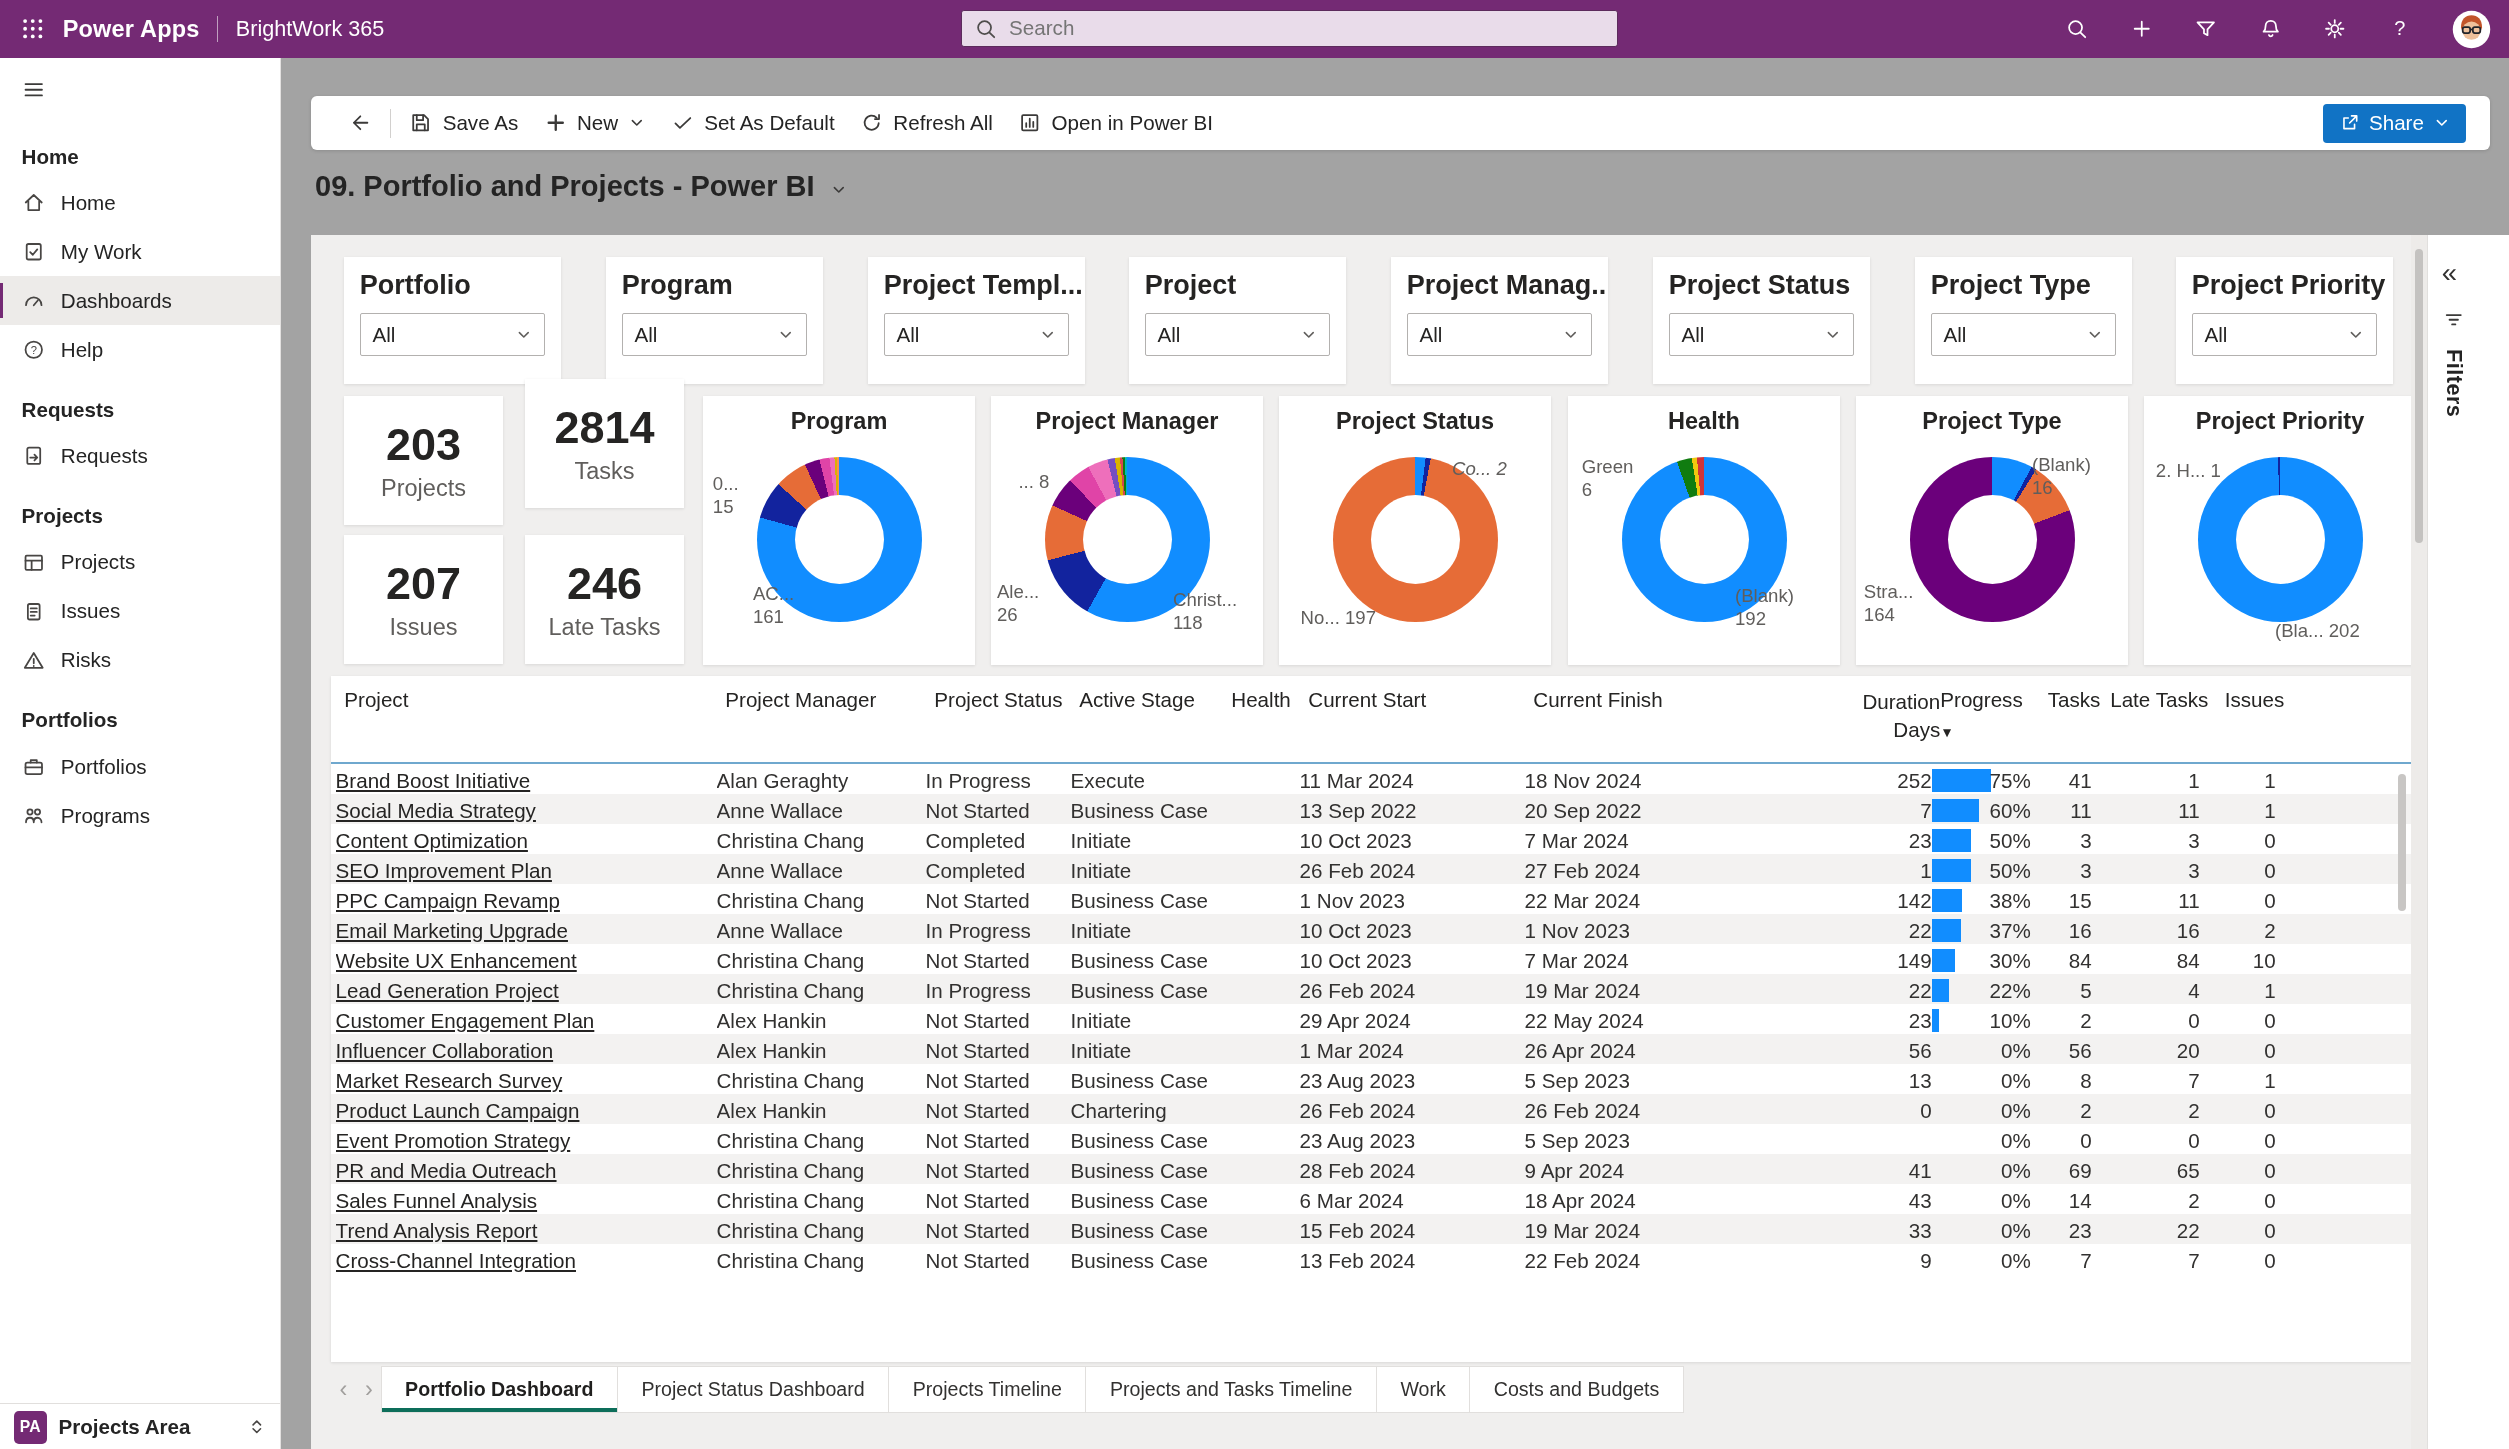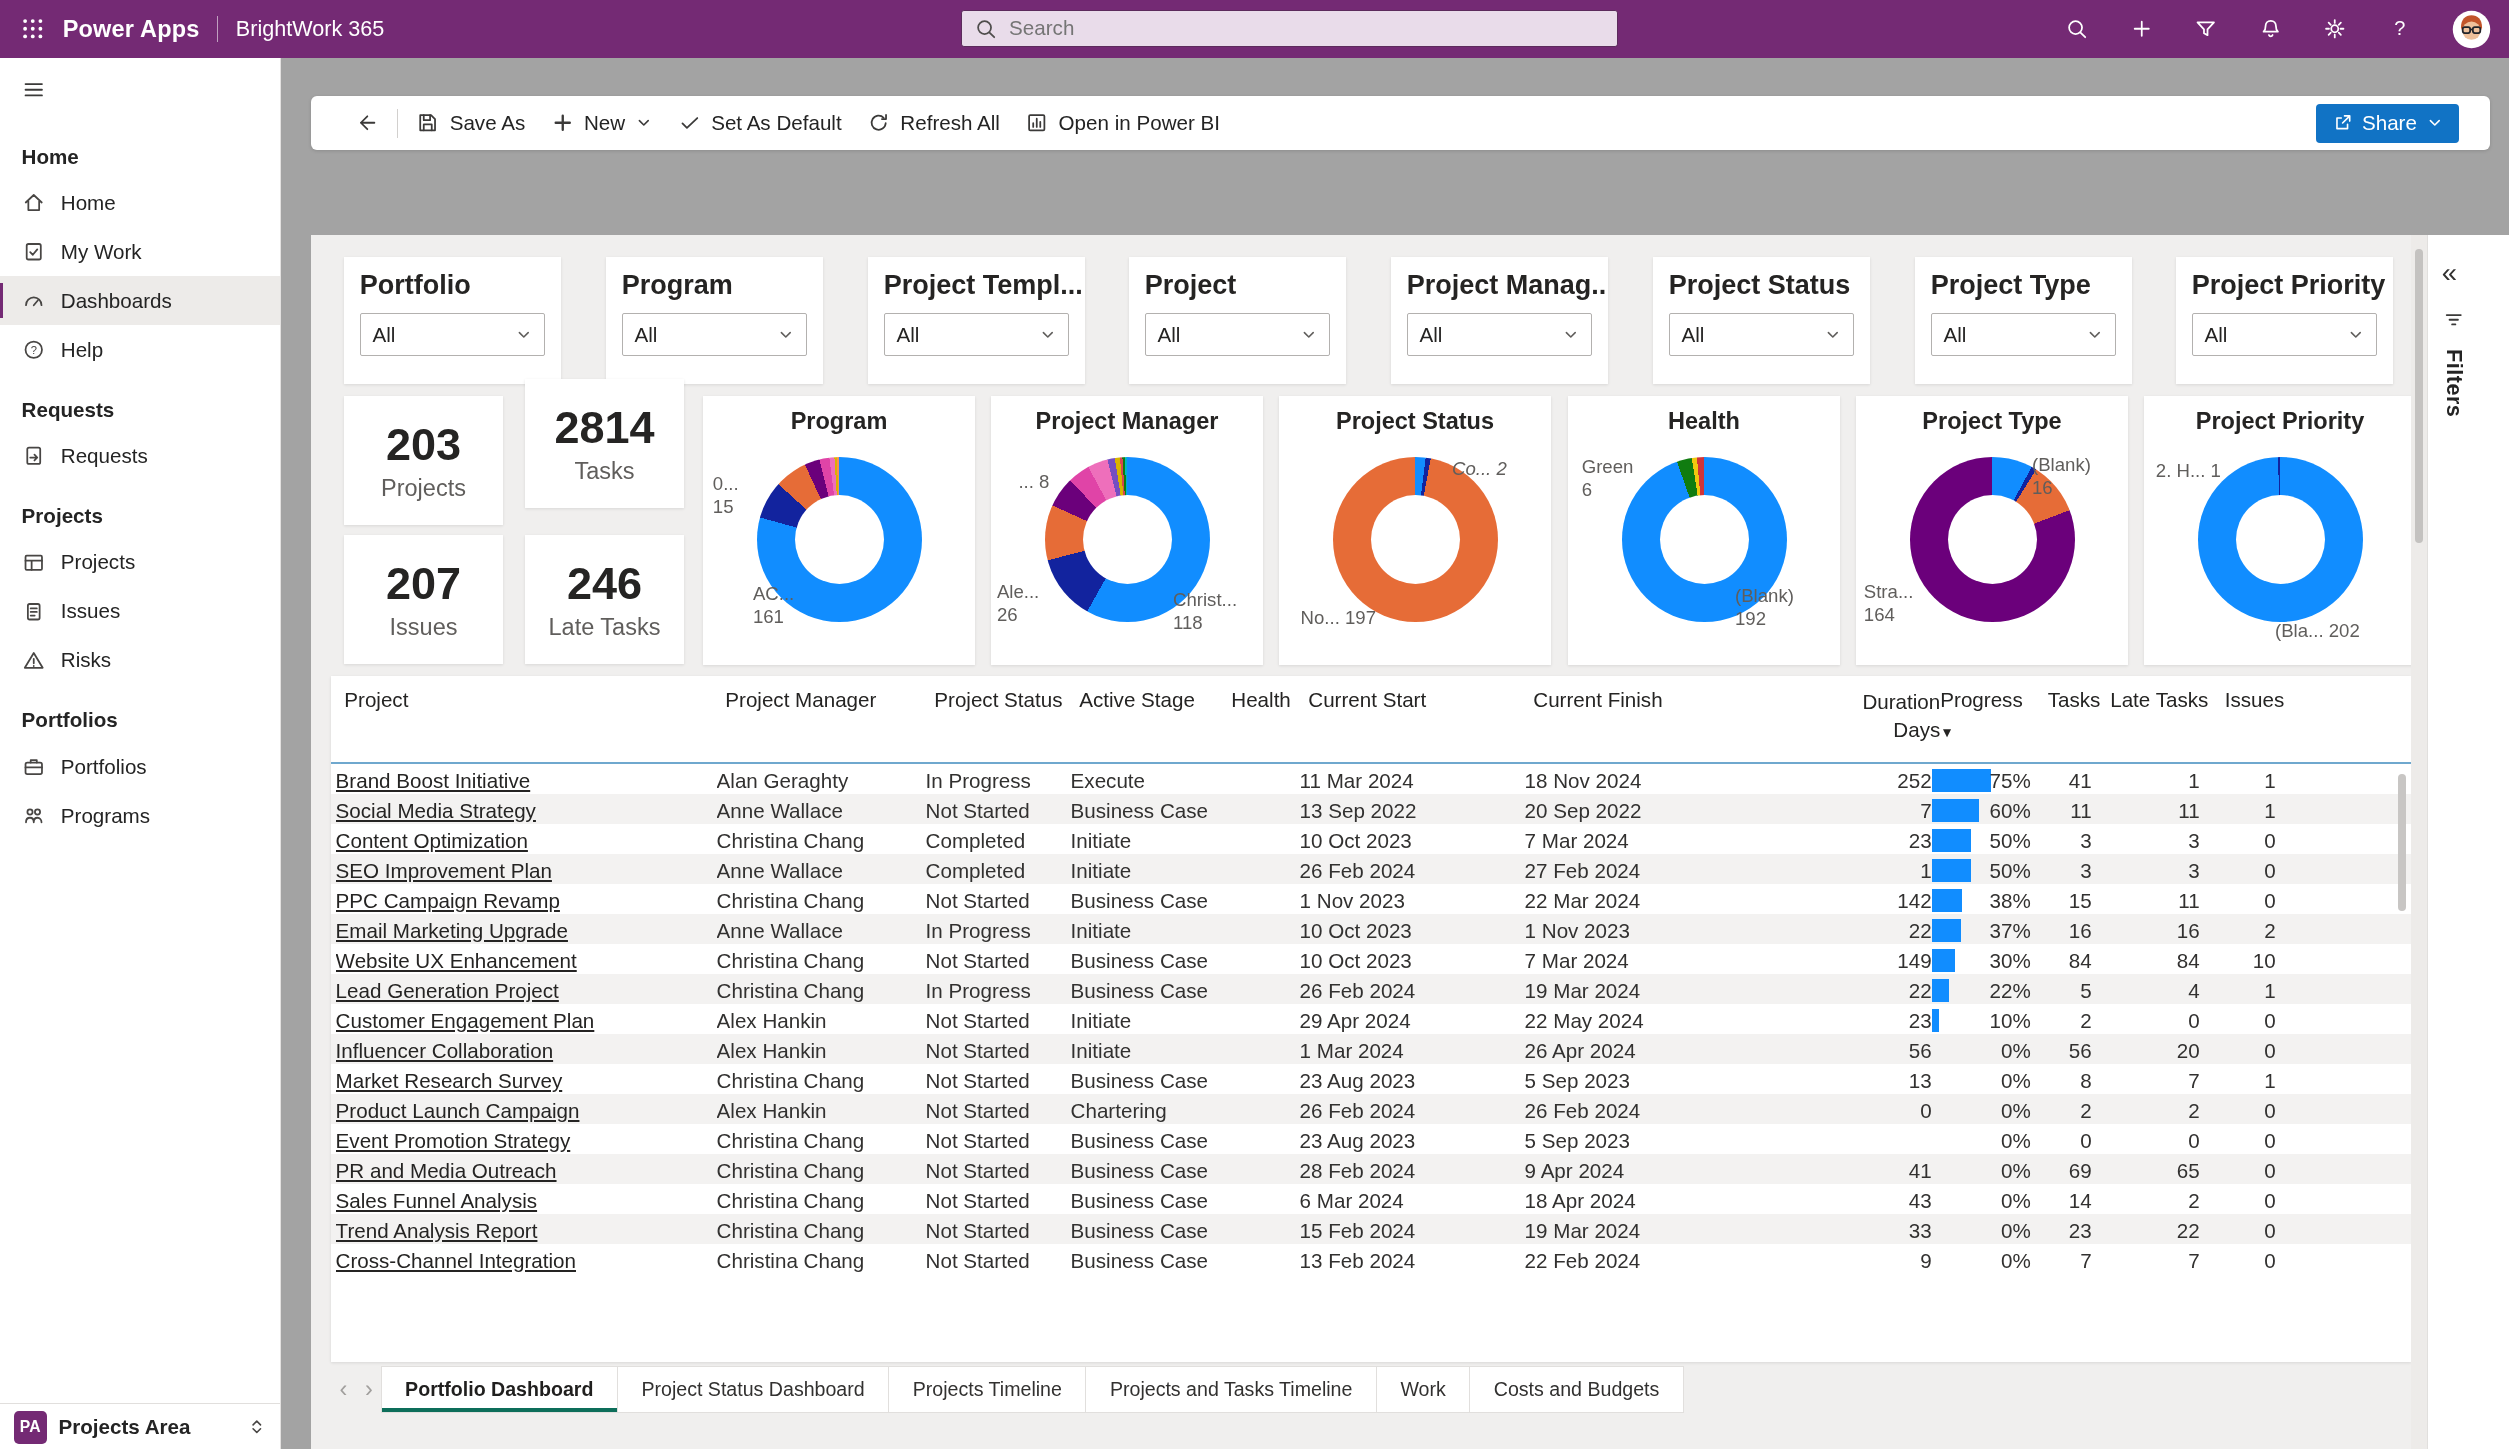--- a/index.html
+++ b/index.html
@@ -26,21 +26,21 @@
   .sbitem .icn{color:#484644}
   .sbitem.sel{background:#edebe9}
   .sbitem.sel::before{content:'';position:absolute;left:0;top:6.9px;bottom:6.9px;width:2.9px;background:#742a74}
   .sbfoot{position:absolute;bottom:0;left:0;right:0;height:47px;border-top:1px solid #e1dfdd;display:flex;align-items:center;gap:11.8px;padding:0 13.7px;background:#fff}
   .pa{width:33px;height:33px;border-radius:4.9px;background:#742a74;color:#fff;font-size:15.7px;font-weight:700;display:flex;align-items:center;justify-content:center}
   .sbfoot .lbl{font-size:20.6px;font-weight:700}
   .sbfoot .icn{margin-left:auto;color:#484644}
 
   
   .main{position:absolute;top:58px;left:281px;right:0;bottom:0}
-  .cmdbar{position:absolute;left:30px;top:38px;width:2179px;height:54px;background:#fff;border-radius:5.9px;box-shadow:0 1px 3.9px rgba(0,0,0,.14);display:flex;align-items:center;padding:0 31px;color:#242424}
+  .cmdbar{position:absolute;left:30px;top:38px;width:2179px;height:54px;background:#fff;border-radius:5.9px;box-shadow:0 1px 3.9px rgba(0,0,0,.14);display:flex;align-items:center;padding:0 24px;color:#242424}
   .cmd{display:flex;align-items:center;gap:9.8px;font-size:20.6px;padding:5.9px 12.7px;border-radius:3.9px;cursor:pointer;white-space:nowrap}
   .cmd .icn{color:#3b3a39}
   .cmd-div{width:1px;height:29px;background:#d2d0ce;margin:0 5.9px}
   .green{color:#107C10}
   .share-btn{margin-left:auto;height:39px;border-radius:3.9px;display:flex;align-items:center;gap:8.8px;padding:0 15.7px;font-size:20.6px;color:#fff;cursor:pointer}
   .titlerow{position:absolute;left:34px;top:112px;display:flex;align-items:center;gap:15.7px;font-size:29px;font-weight:700;color:#242424}
   .titlerow .icn{color:#3b3a39;margin-top:5.9px}
 
   
   .canvas{position:absolute;left:30px;top:177px;width:2111px;height:1214px;background:#f0efee;overflow:hidden}
@@ -357,20 +357,28 @@
           </span>
           <span>Share</span>
           <span class="icn">
             <svg viewBox="0 0 20 20" width="17.6" height="17.6" fill="none" stroke="currentColor" stroke-width="1.8" stroke-linecap="round" stroke-linejoin="round">
               <path d="M5 7.5l5 5 5-5"></path>
             </svg>
           </span>
         </span>
     </div>
 
+    <div class="titlerow">
+      <span>09. Portfolio and Projects - Power BI</span>
+      <span class="icn">
+          <svg viewBox="0 0 20 20" width="17.6" height="17.6" fill="none" stroke="currentColor" stroke-width="1.8" stroke-linecap="round" stroke-linejoin="round">
+            <path d="M5 7.5l5 5 5-5"></path>
+          </svg>
+        </span>
+    </div>
 
     <div class="canvas">
       <div id="filters">
           <div class="filtercard card" style="left: 33px;">
             <div class="fl">Portfolio</div>
             <div class="dd">
               <span>All</span>
               <span class="icn">
                 <svg viewBox="0 0 20 20" width="17.6" height="17.6" fill="none" stroke="currentColor" stroke-width="1.8" stroke-linecap="round" stroke-linejoin="round">
                   <path d="M5 7.5l5 5 5-5"></path>

